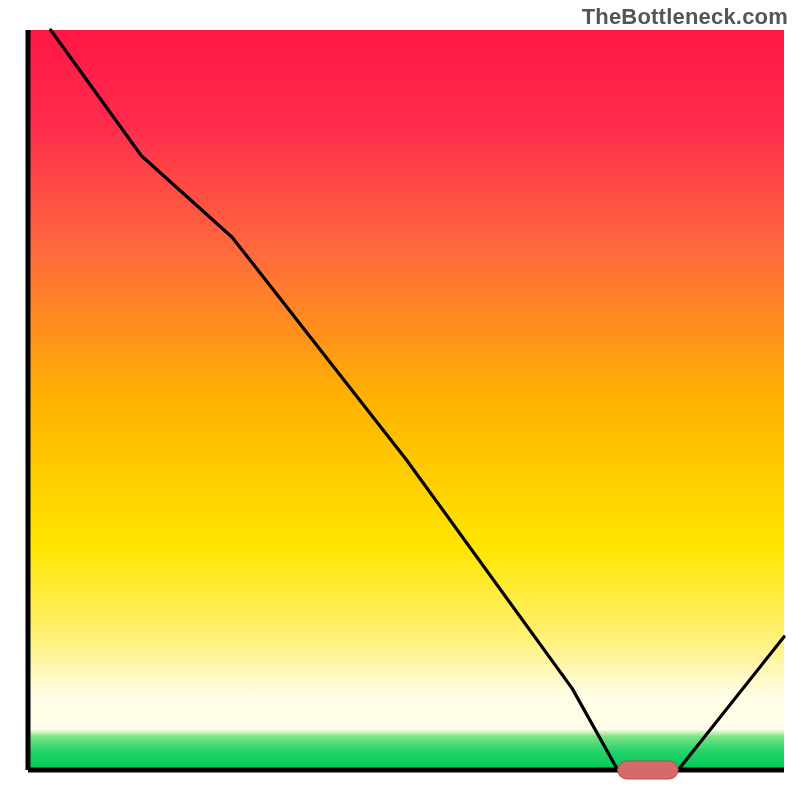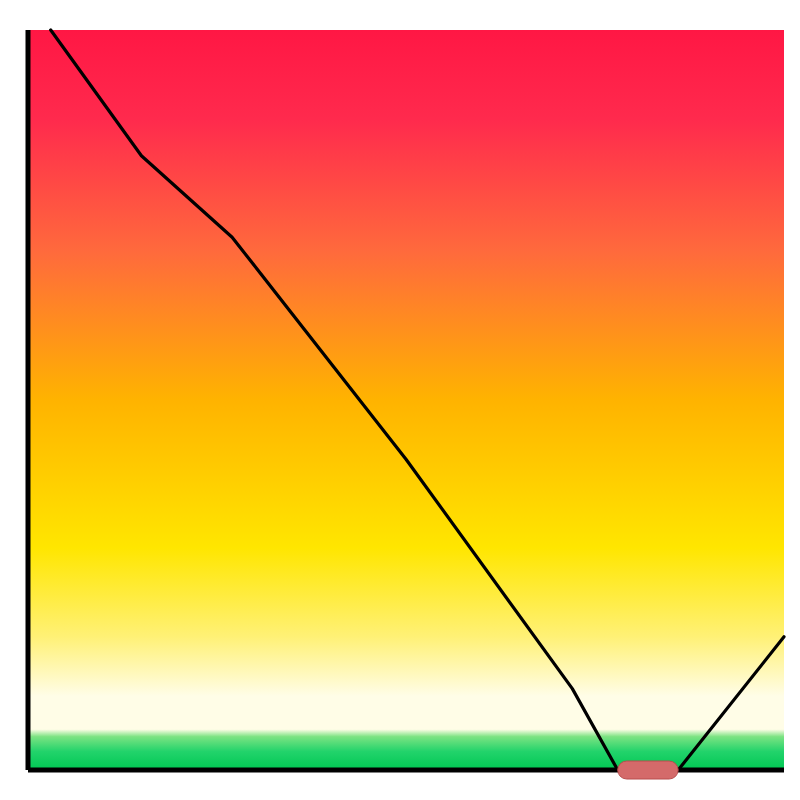--- a/index.html
+++ b/index.html
@@ -28,20 +28,21 @@
   svg.plot {
     position: absolute;
     left: 0;
     top: 0;
   }
 </style>
 </head>
 <body>
 
 <div class="frame">
+  <div class="attribution">TheBottleneck.com</div>
 
   <svg class="plot" width="800" height="800" viewBox="0 0 800 800">
     <defs>
       <linearGradient id="bg-grad" x1="0" y1="0" x2="0" y2="1">
           <stop offset="0%" stop-color="#ff1744"></stop>
           <stop offset="12%" stop-color="#ff2a4d"></stop>
           <stop offset="30%" stop-color="#ff6a3c"></stop>
           <stop offset="50%" stop-color="#ffb300"></stop>
           <stop offset="70%" stop-color="#ffe600"></stop>
           <stop offset="82%" stop-color="#fff176"></stop>

